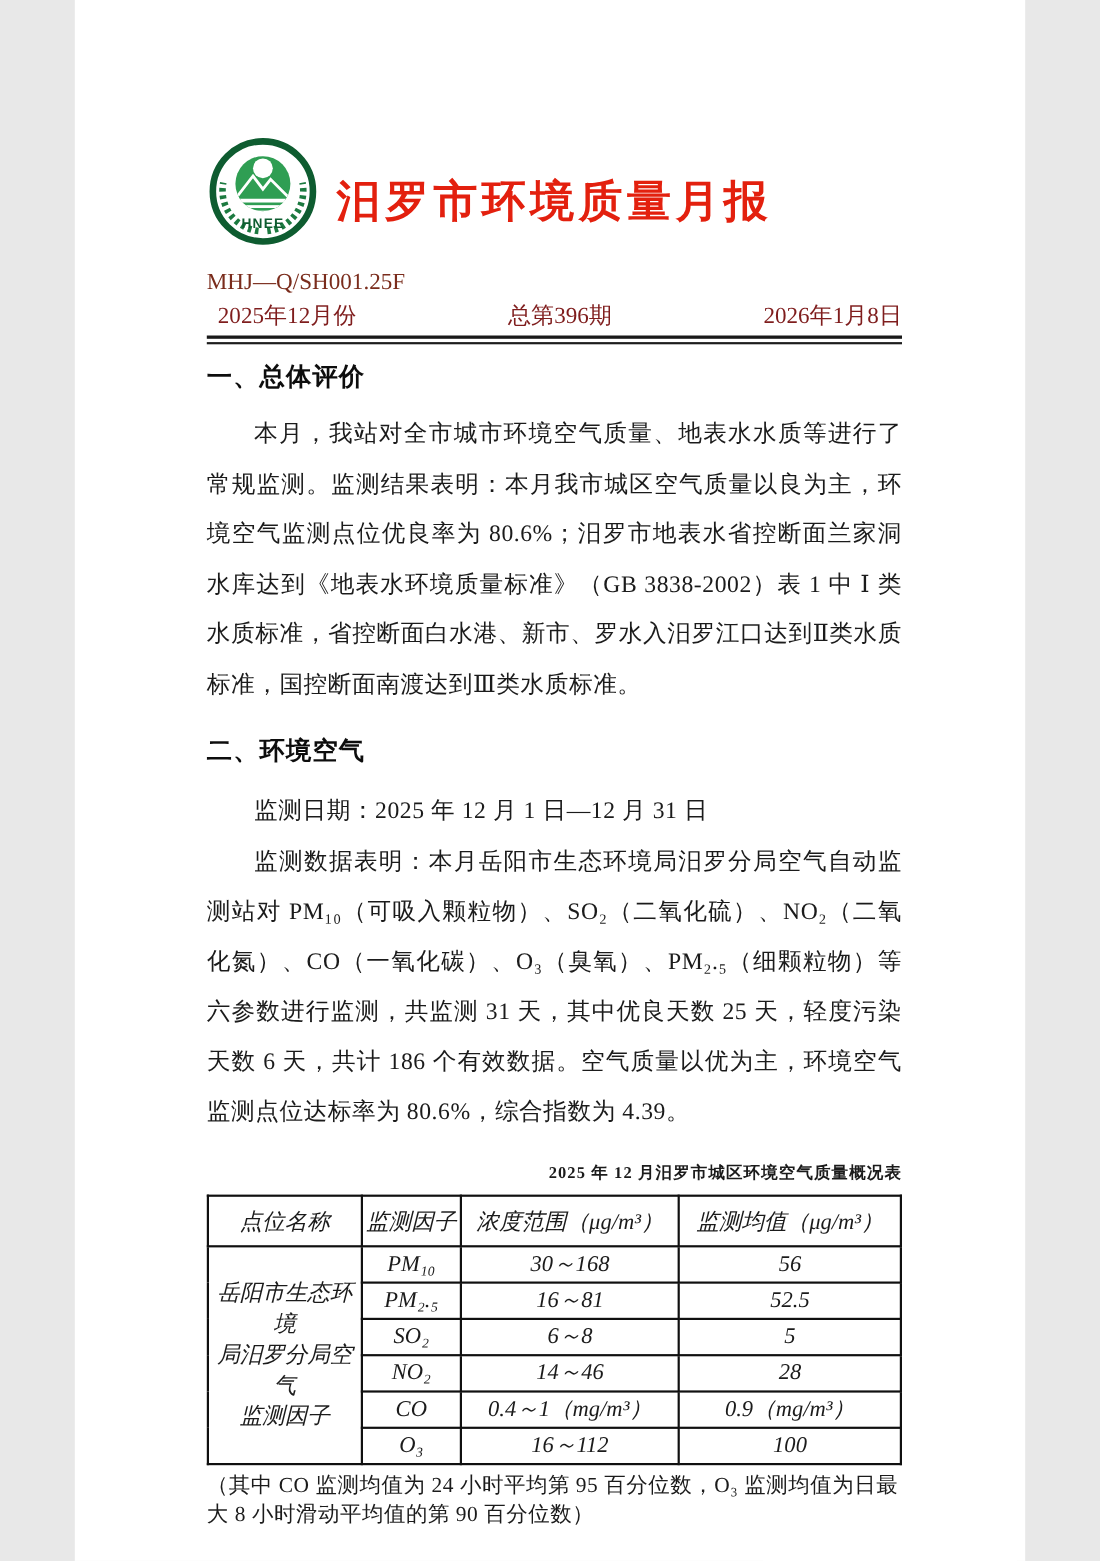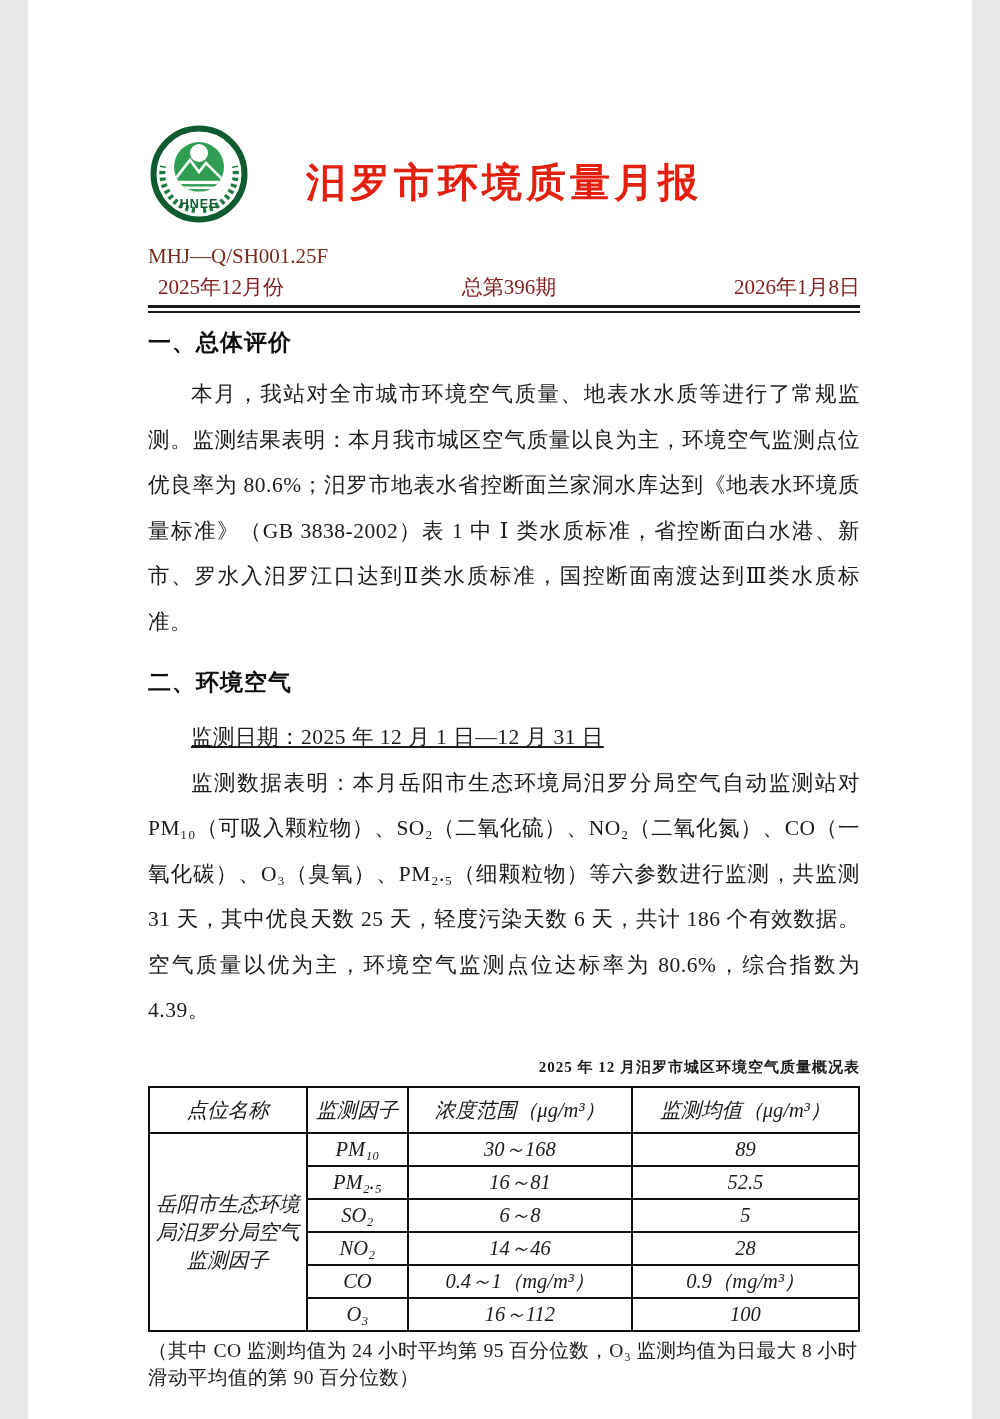--- a/index.html
+++ b/index.html
@@ -1,18 +1,18 @@
 <!DOCTYPE html>
 <html lang="zh"><head>
 <meta charset="utf-8">
 <style>
   html, body { margin: 0; padding: 0; background: #e8e8e8; }
   .page {
     position: relative;
-    width: 944px;
+    width: 864px;
     height: 1419px;
     margin: 0 auto;
     background: #ffffff;
     box-sizing: border-box;
     font-family: "Liberation Serif", "DejaVu Serif", serif;
     color: #1b1b1b;
     overflow: hidden;
   }
   .content {
     padding: 0 112px 0 120px;
@@ -76,21 +76,20 @@
     text-align: justify;
     text-indent: 2em;
     letter-spacing: 0.5px;
   }
   p.plain-line {
     margin: 19px 0 0 0;
     font-size: 21.5px;
     line-height: 45.5px;
     text-indent: 2em;
     letter-spacing: 0.5px;
-    text-decoration: underline;
   }
   p.follow { margin-top: 0; }
   
   .table-title {
     margin-top: 21px;
     text-align: right;
     font-size: 15px;
     line-height: 24px;
     font-weight: bold;
     letter-spacing: 1px;
@@ -198,21 +197,21 @@
           <th>监测均值（μg/m³）</th>
         </tr>
       </thead>
       <tbody>
         <tr>
           <td class="station" rowspan="6">岳阳市生态环境
 局汨罗分局空气
 监测因子</td>
           <td>PM₁₀</td>
           <td>30～168</td>
-          <td>89</td>
+          <td>56</td>
         </tr>
         <tr>
           <td>PM₂.₅</td>
           <td>16～81</td>
           <td>52.5</td>
         </tr>
         <tr>
           <td>SO₂</td>
           <td>6～8</td>
           <td>5</td>

